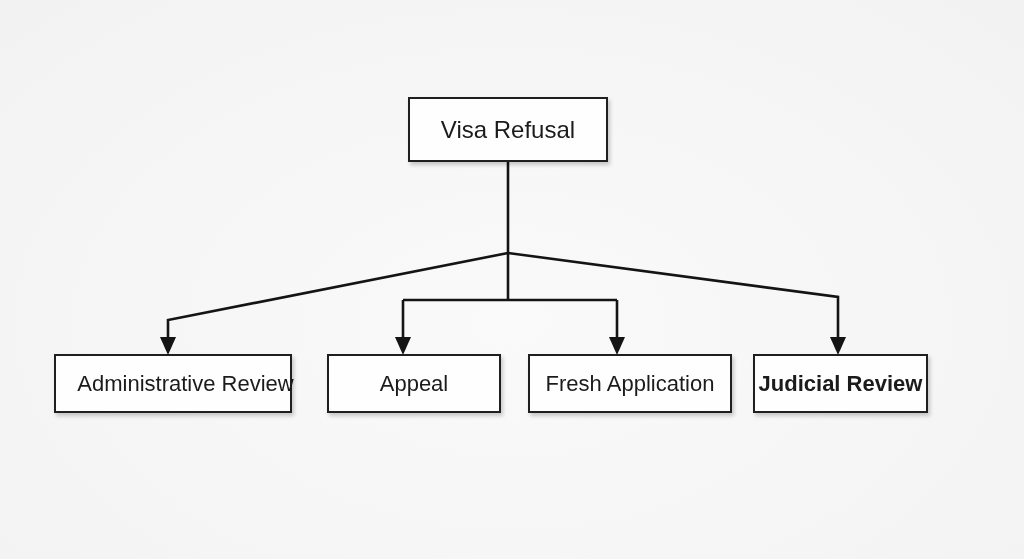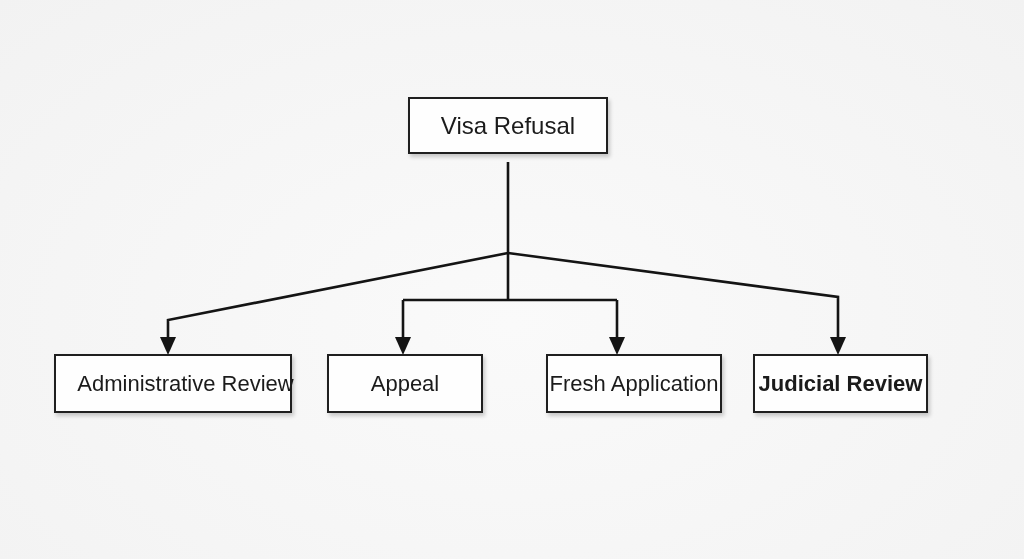--- a/index.html
+++ b/index.html
@@ -33,31 +33,31 @@
     position:absolute;
     background:var(--box-fill);
     border:2px solid var(--box-border);
     box-shadow:2px 3px 4px rgba(0,0,0,0.20);
     display:flex;align-items:center;justify-content:center;
     color:var(--text);
     white-space:nowrap;
     box-sizing:border-box;
   }
   .node-root{
-    left:408px;top:97px;width:200px;height:57px;
+    left:408px;top:97px;width:200px;height:65px;
     font-size:24px;
     align-items:center;
   }
   .node-child{
     top:354px;height:59px;
     font-size:22px;
   }
   .node-admin{left:54px;width:238px;padding-left:25px;}
-  .node-appeal{left:327px;width:156px;}
-  .node-fresh{left:546px;width:176px;}
+  .node-appeal{left:327px;width:174px;}
+  .node-fresh{left:528px;width:204px;}
   .node-judicial{left:753px;width:175px;font-weight:bold;}
 </style>
 </head>
 <body>
 
 <div class="stage">
 
   <svg class="connectors" viewBox="0 0 1024 559" xmlns="http://www.w3.org/2000/svg">
 
     <path d="M508 162 L508 300"></path>

